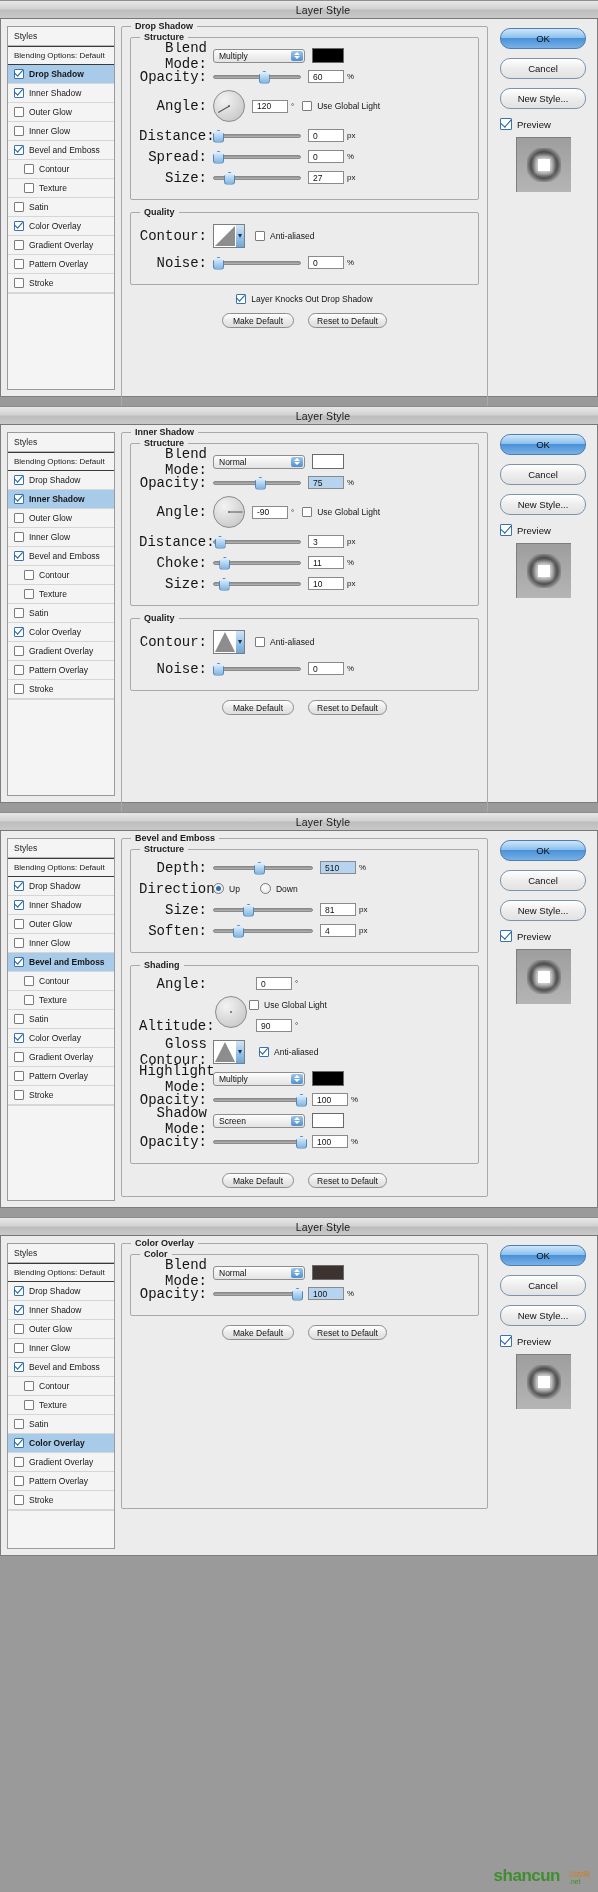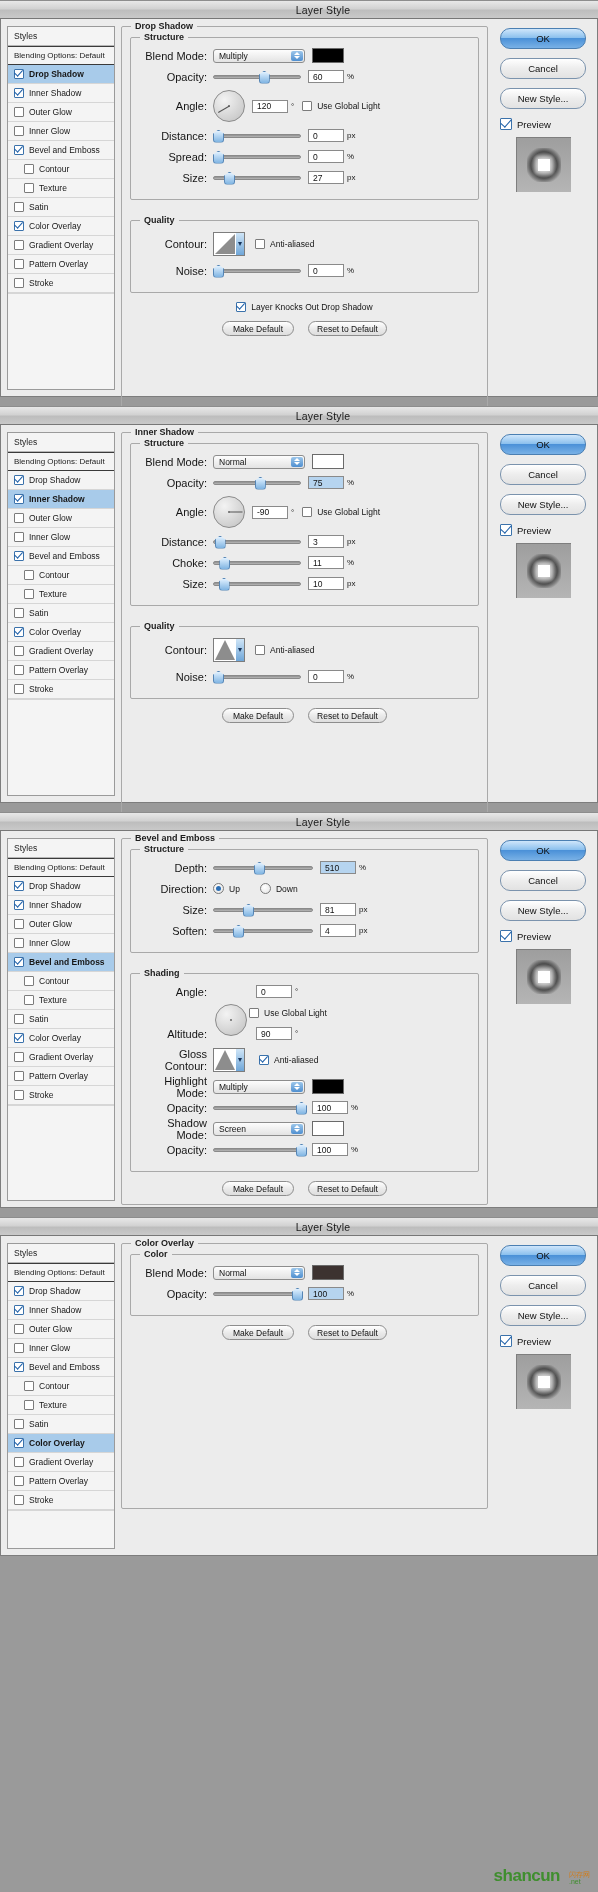--- a/index.html
+++ b/index.html
@@ -25,24 +25,24 @@
   .st-fill{flex:1;border-top:1px solid #d6d6d6;}
   .cb{width:8px;height:8px;border:1px solid #7b7b7b;background:#fff;border-radius:1px;margin-right:5px;flex:0 0 8px;position:relative;}
   .cb.on{background:#fff;}
   .cb.on:after{content:"";position:absolute;left:1px;top:-2px;width:4px;height:7px;border:solid #1d5fa8;border-width:0 1.6px 1.6px 0;transform:rotate(42deg);}
   .cb.blue{border-color:#3b72ab;}
 
   
   .main{flex:1;margin-left:6px;position:relative;}
   .group{border:1px solid #a9a9a9;border-radius:2px;position:relative;padding:10px 8px 8px 8px;box-sizing:border-box;}
   .group>.gt{position:absolute;top:-6px;left:9px;background:#ececec;padding:0 4px;font-size:9px;font-weight:bold;color:#1c1c1c;}
-  .group.inner{margin-top:20px;}
+  .group.inner{margin-top:12px;}
 
   .row{display:flex;align-items:center;margin-bottom:6px;height:15px;}
-  .lab{font-size:11px;color:#141414;text-align:right;width:74px;flex:0 0 74px;padding-right:6px;box-sizing:border-box;}
+  .lab{font-size:14px;color:#141414;text-align:right;width:74px;flex:0 0 74px;padding-right:6px;box-sizing:border-box;font-family:Liberation Mono, monospace;}
 
   .select{height:14px;border:1px solid #8d8d8d;border-radius:3px;background:linear-gradient(to bottom,#fdfdfd,#e3e3e3);
     display:flex;align-items:center;position:relative;font-size:8.5px;color:#111;padding-left:5px;box-sizing:border-box;}
   .select .arrw{position:absolute;right:1px;top:1px;bottom:1px;width:12px;border-radius:2px;
     background:linear-gradient(to bottom,#9cc6ea,#4f8fd0);display:flex;flex-direction:column;align-items:center;justify-content:center;}
   .select .arrw i{display:block;width:0;height:0;border-left:3px solid transparent;border-right:3px solid transparent;}
   .select .arrw i.u{border-bottom:3.5px solid #fff;margin-bottom:1px;}
   .select .arrw i.d{border-top:3.5px solid #fff;}
 
   .swatch{width:30px;height:13px;border:1px solid #6a6a6a;margin-left:7px;}

